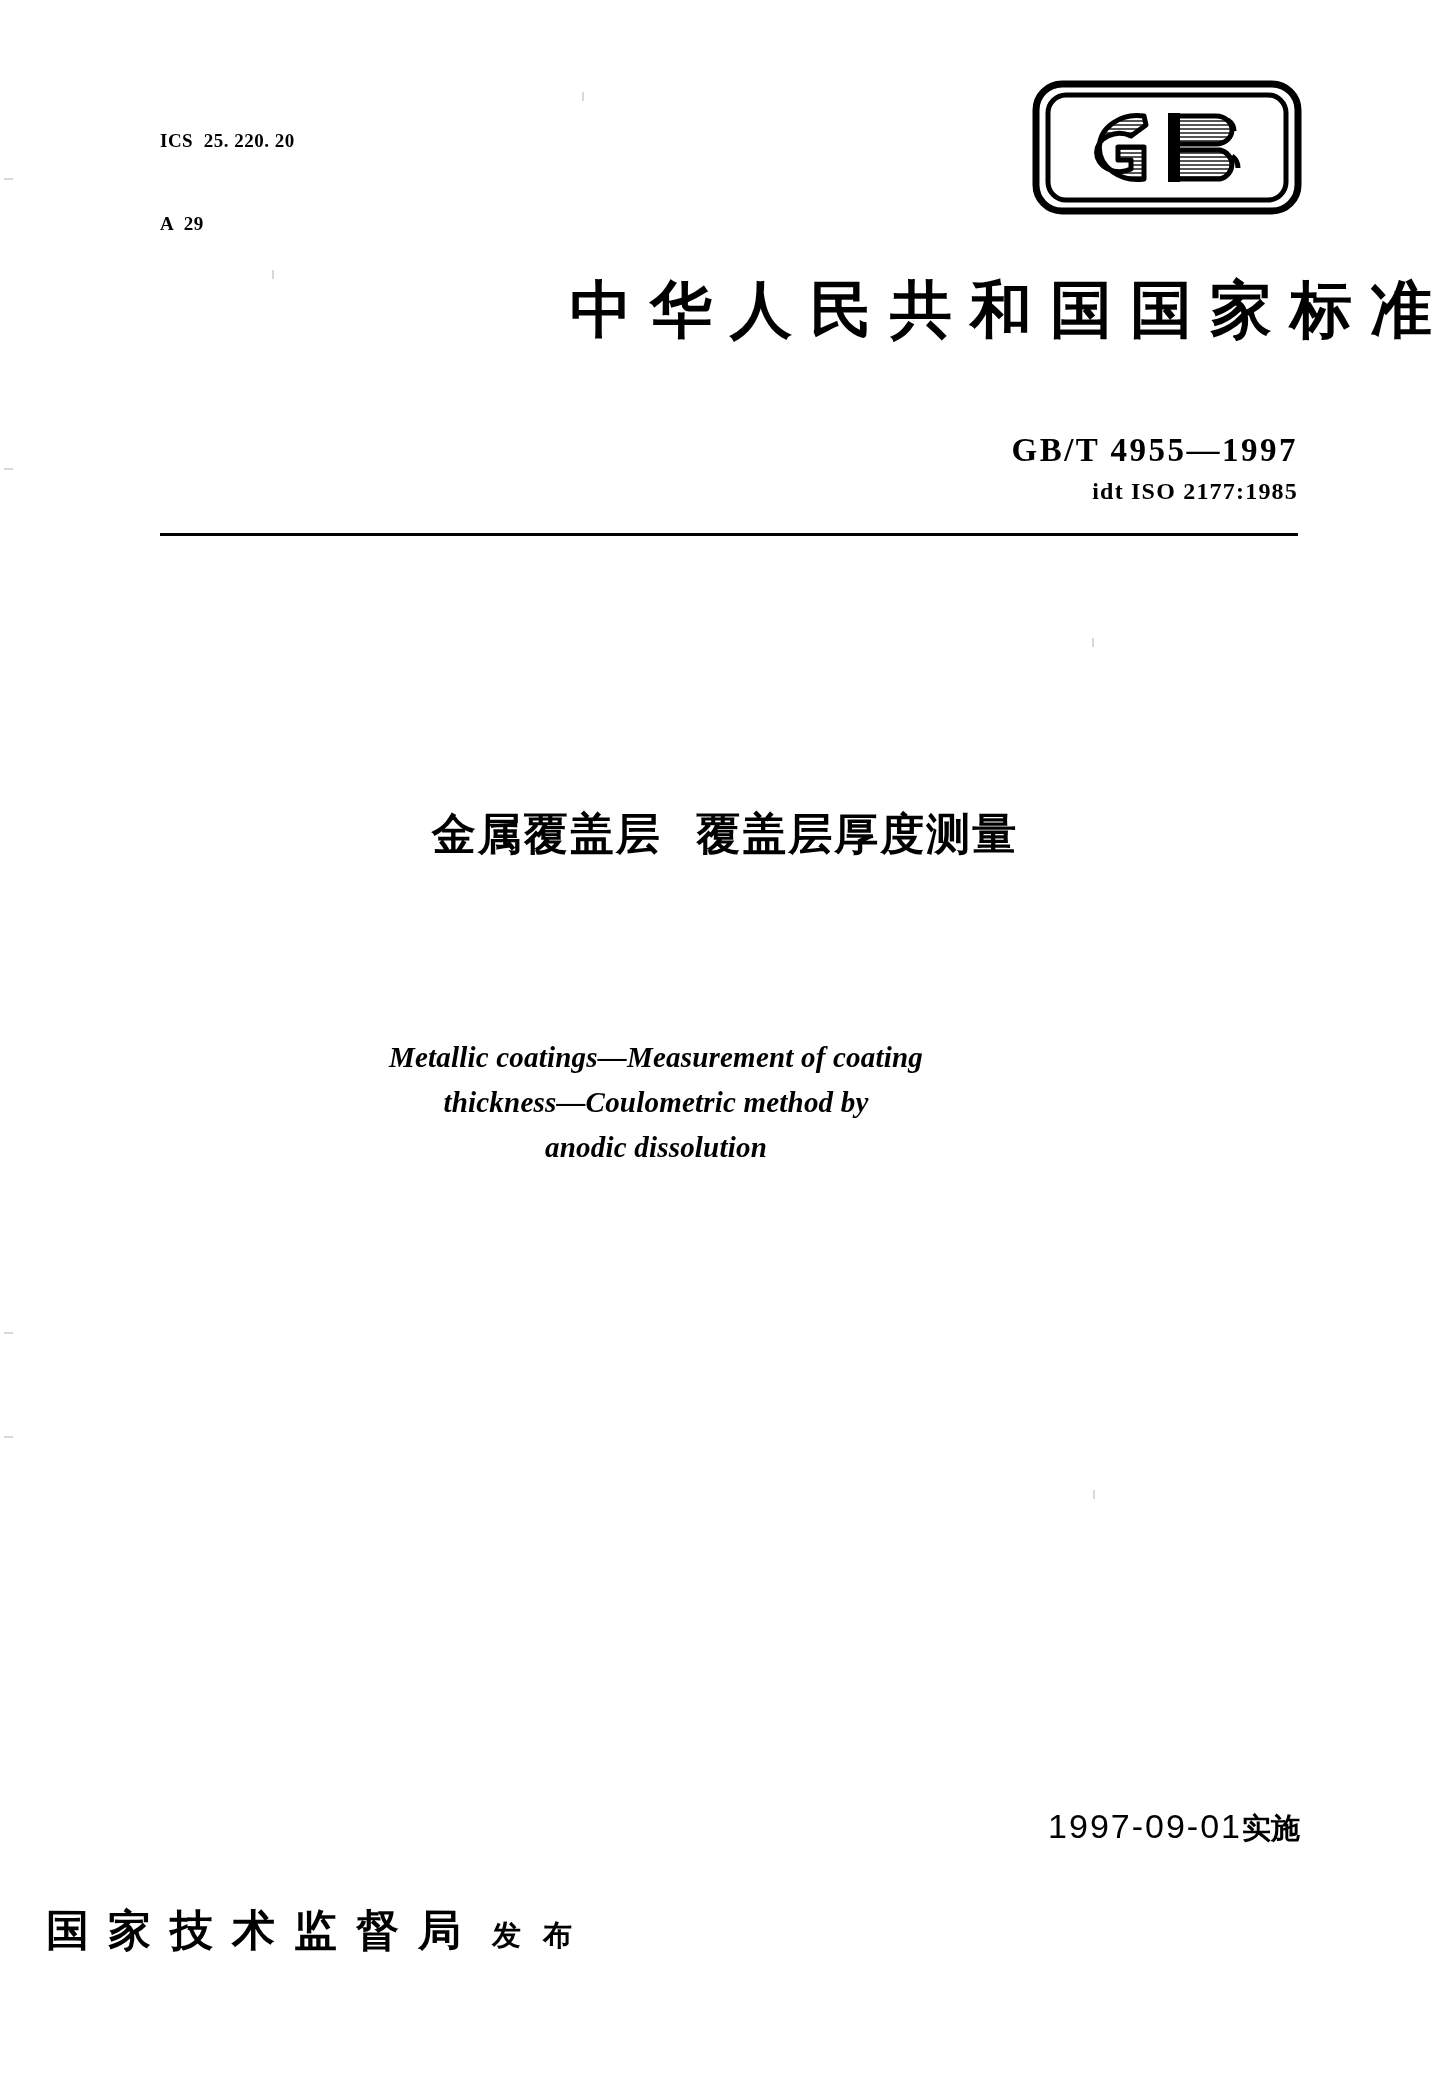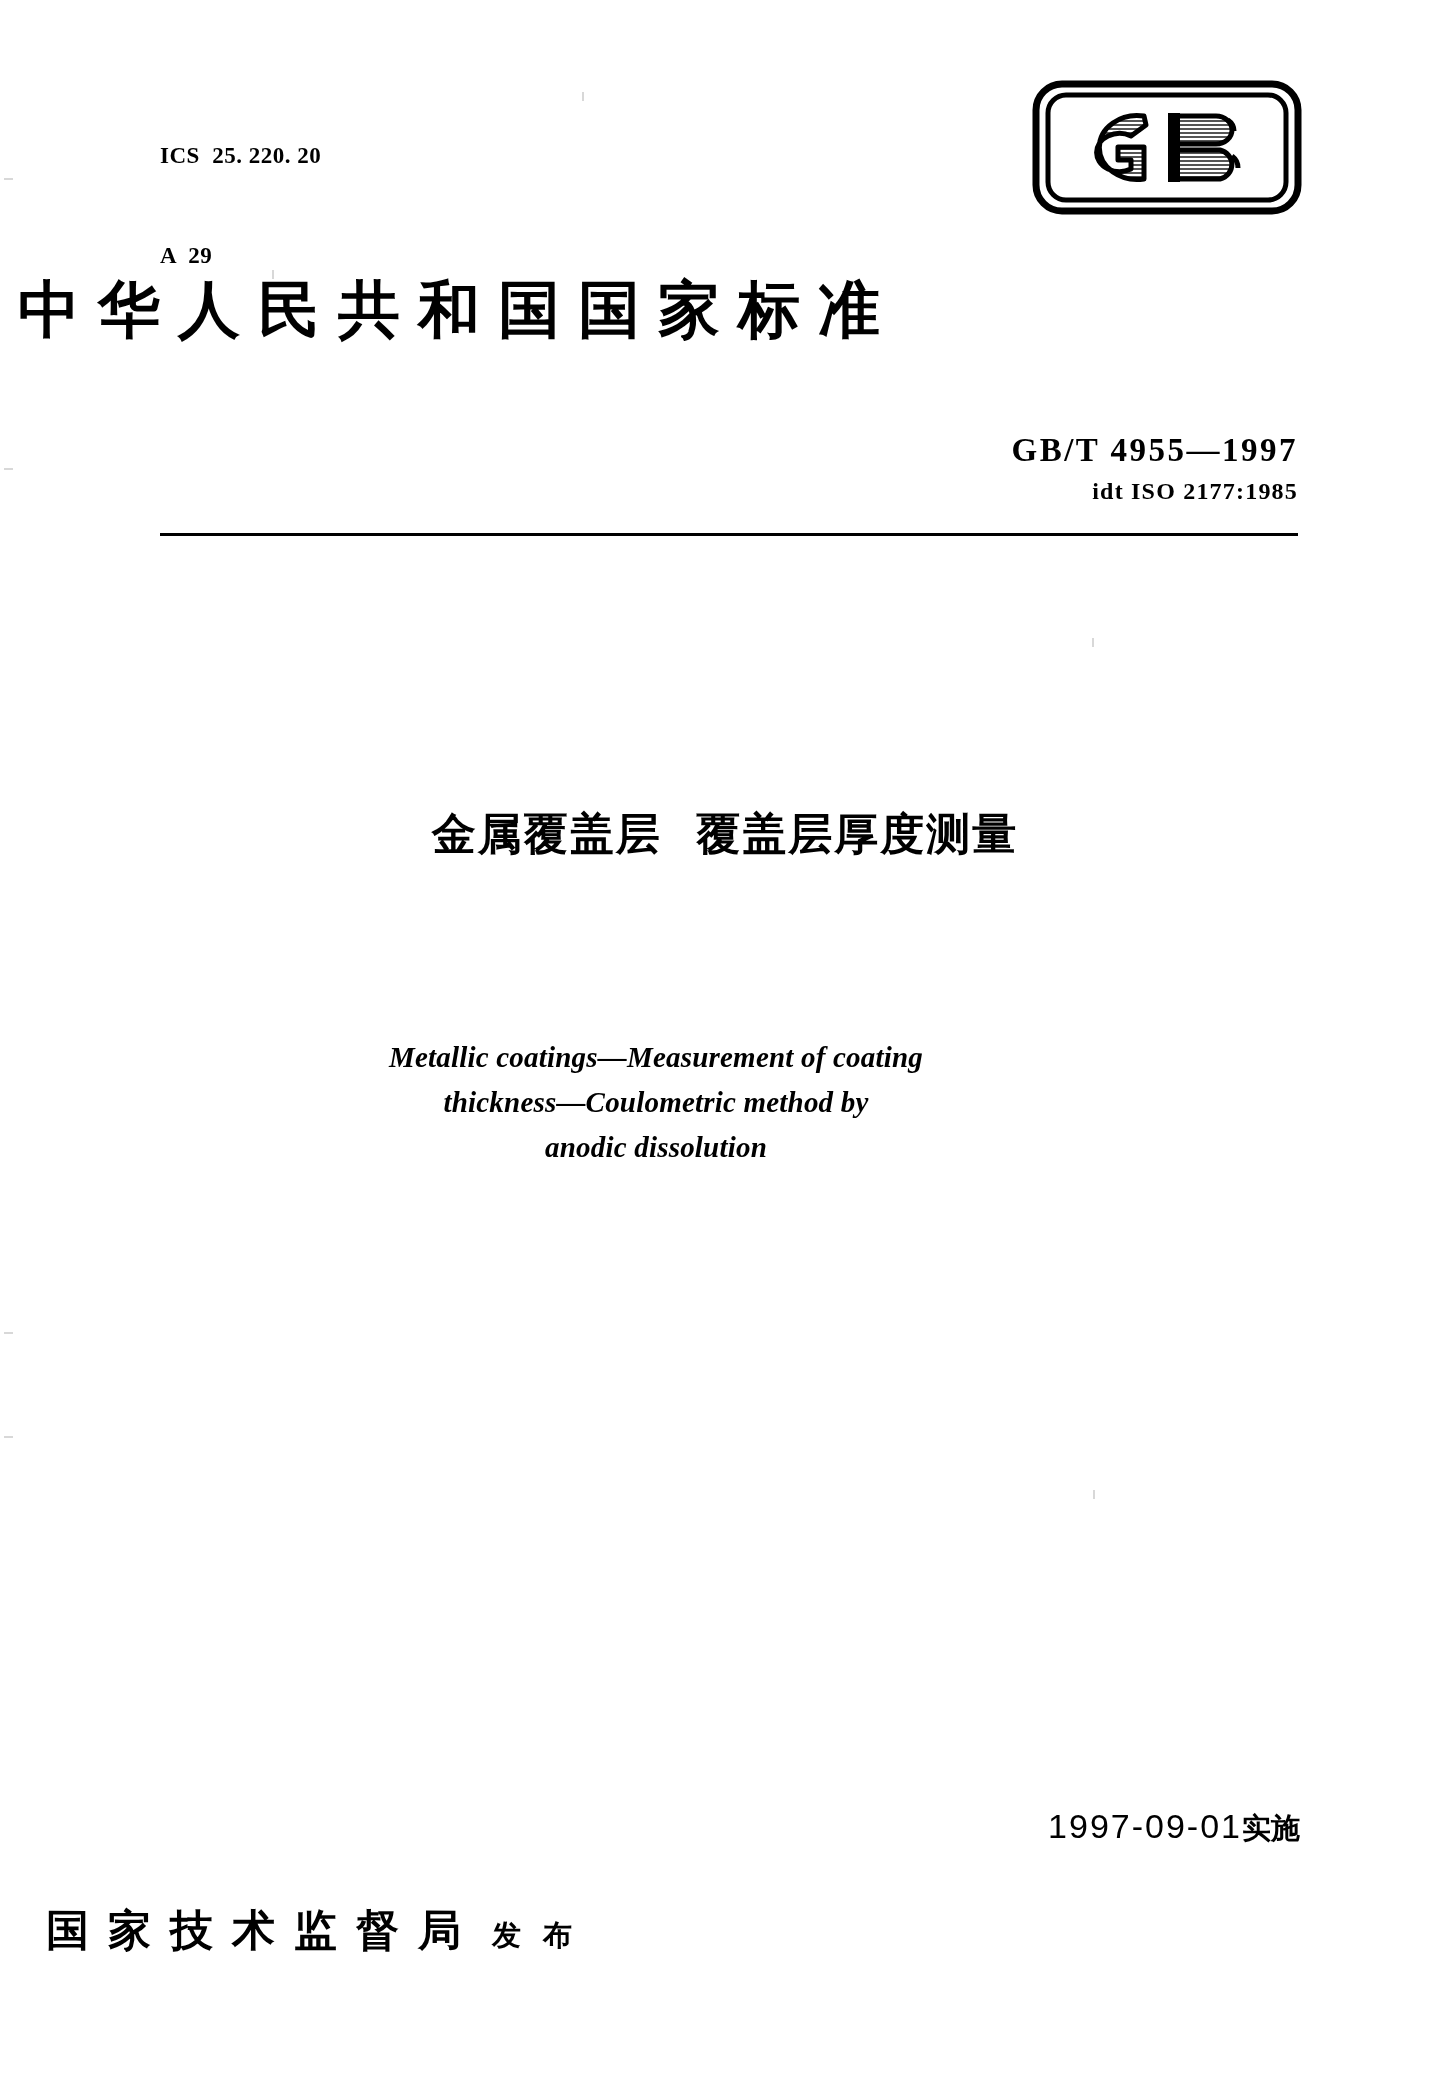--- a/index.html
+++ b/index.html
@@ -24,21 +24,21 @@
     background: #fff;
   }
 
   
   .ics-block {
     position: absolute;
     left: 160px;
     top: 72px;
     font-family: "Liberation Serif", serif;
     font-weight: bold;
-    font-size: 23px;
+    font-size: 19px;
     letter-spacing: 0.5px;
     line-height: 1.45;
     white-space: pre;
   }
   .ics-line-1 { display: block; }
   .ics-line-2 { display: block; }
 
   
   .gb-logo {
     position: absolute;
@@ -47,21 +47,21 @@
     width: 270px;
     height: 135px;
   }
 
   
   .cn-header {
     position: absolute;
     left: 0;
     top: 268px;
     width: 1450px;
-    text-align: left;
+    text-align: right;
     font-family: "DejaVu Sans", sans-serif;
     font-weight: bold;
     font-size: 62px;
     letter-spacing: 18px;
     text-indent: 18px;
     color: #000;
   }
 
   
   .std-number {

